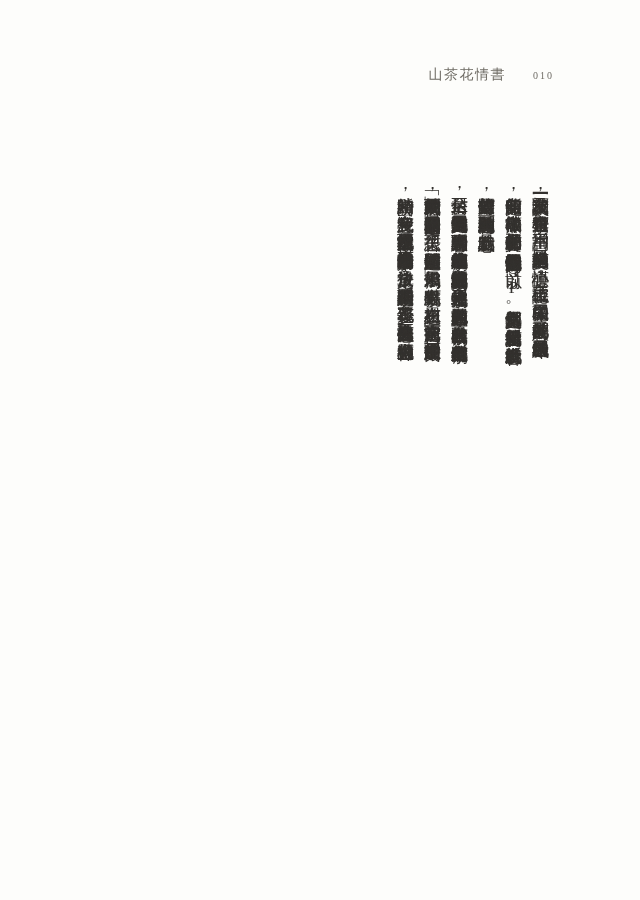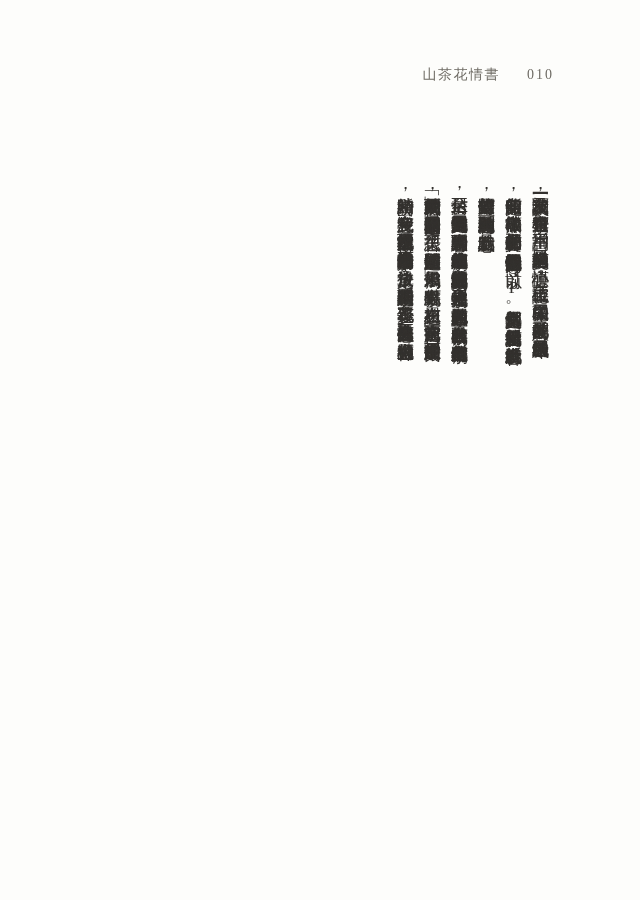--- a/index.html
+++ b/index.html
@@ -23,21 +23,21 @@
     align-items: baseline;
     gap: 27px;
     font-size: 14px;
     color: #6e6b64;
   }
   .book-title {
     letter-spacing: 1.5px;
   }
   .page-number {
     letter-spacing: 2px;
-    font-size: 14px;
+    font-size: 10px;
   }
   .text-block {
     position: absolute;
     top: 150px;
     right: 86px;
     height: 652px;
     writing-mode: vertical-rl;
     text-orientation: upright;
     font-size: 17px;
     line-height: 27px;

